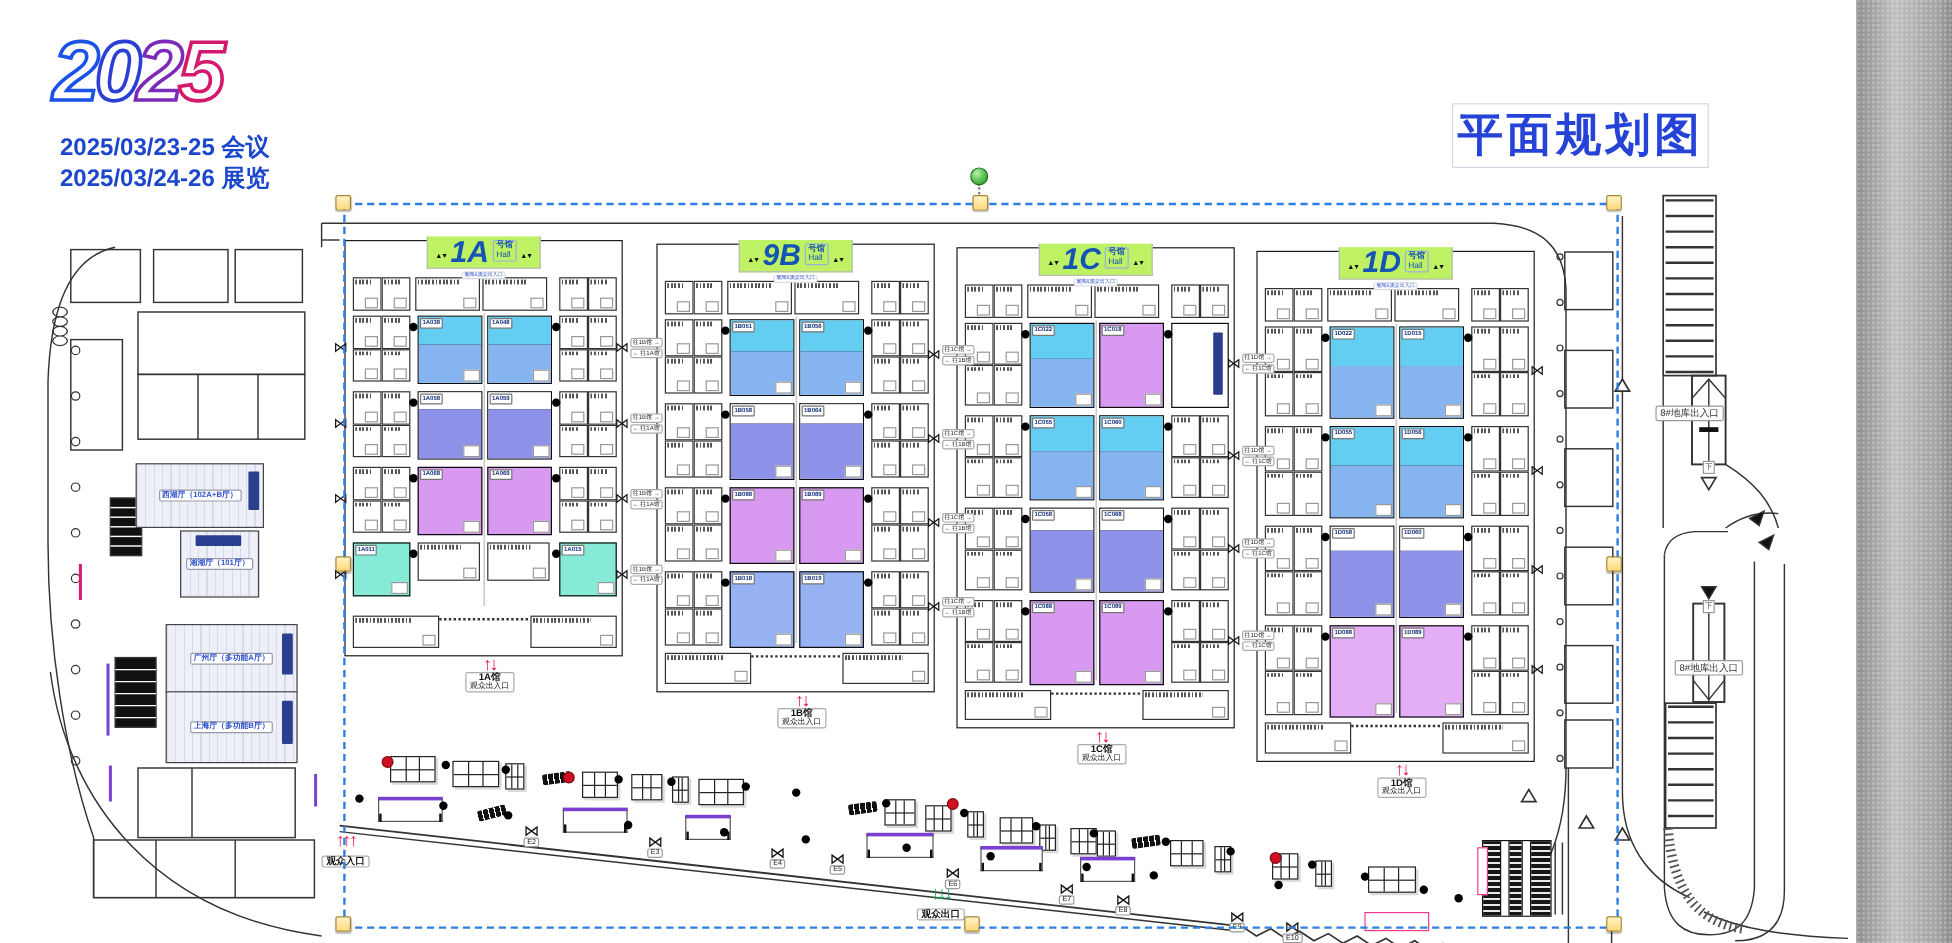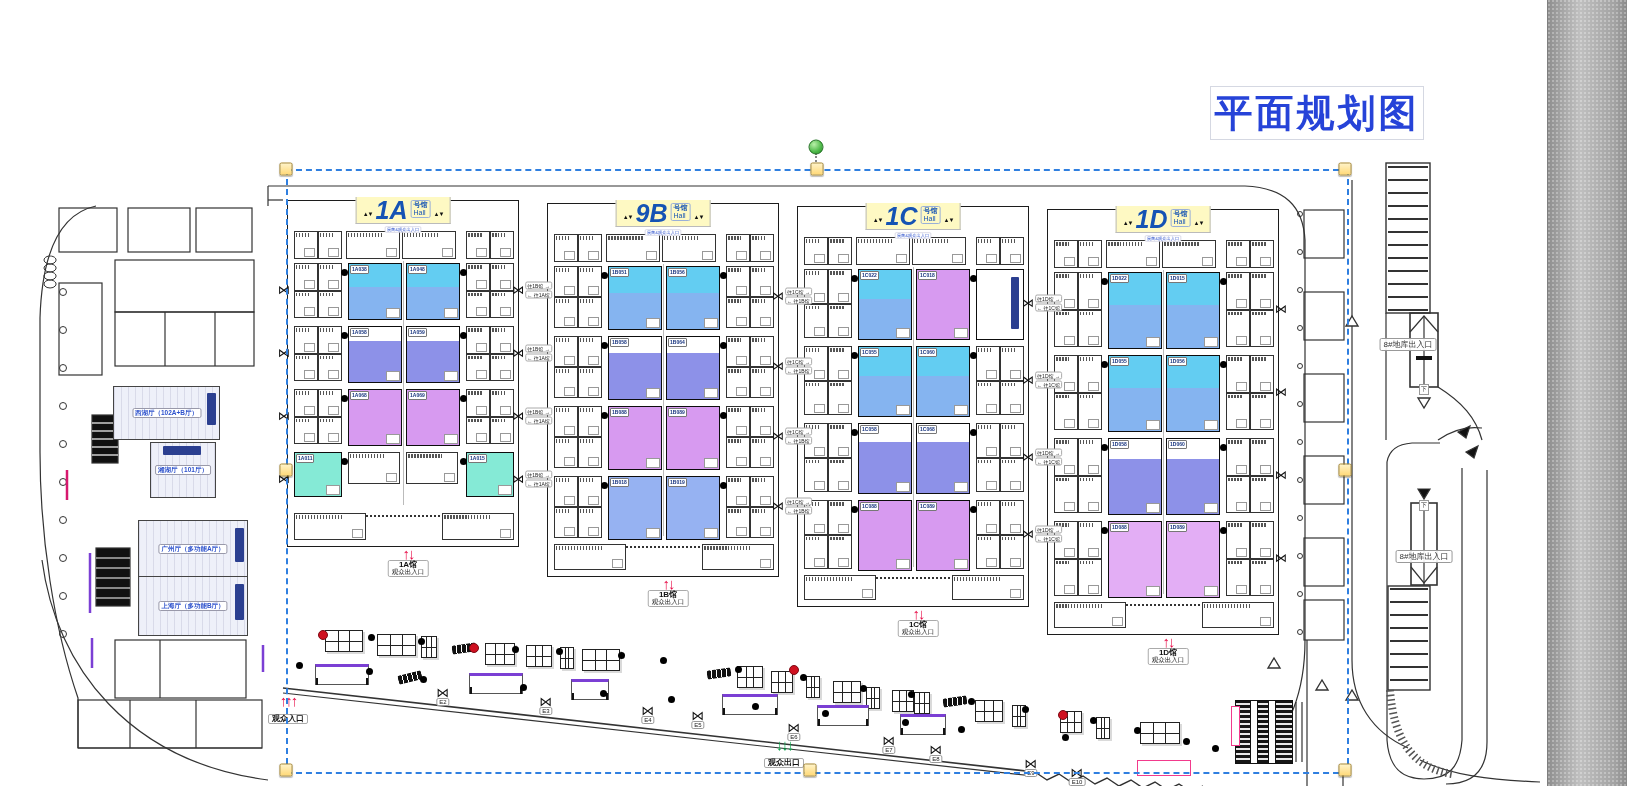--- a/index.html
+++ b/index.html
@@ -36,21 +36,21 @@
   svg.lines{left:0;top:0;z-index:1;}
   .room{position:absolute;background:#eef0f9;border:1px solid #444;z-index:2;
         background-image:repeating-linear-gradient(90deg,rgba(120,120,160,.18) 0 1px,transparent 1px 7px);}
   .room .tag{position:absolute;left:50%;top:50%;transform:translate(-50%,-50%);white-space:nowrap;
              font-size:6.5px;font-weight:bold;color:#2b50cc;background:#fff;border:.5px solid #99a;border-radius:2px;padding:0 2px;line-height:8px;}
   .room .navyv{position:absolute;right:3px;top:12%;width:9px;height:62%;background:#2b3f90;border-radius:1px;}
   .room .navyh{position:absolute;left:18%;top:3px;width:60%;height:9px;background:#2b3f90;border-radius:1px;}
 
   .hall{position:absolute;background:#fff;border:1.6px solid #1c1c1c;z-index:3;}
   .hall-head{position:absolute;left:50%;top:-4px;transform:translateX(-50%);display:flex;align-items:flex-start;gap:3px;
-             background:#fef9c3;padding:0 6px;border:1px solid #bbb;border-top:none;z-index:4;}
+             background:#bef264;padding:0 6px;border:1px solid #bbb;border-top:none;z-index:4;}
   .hname{font-size:25px;font-weight:900;color:#1553b4;font-style:italic;line-height:26px;}
   .hsuffix{display:flex;flex-direction:column;margin-top:3px;border:1px solid #9ab0d8;border-radius:2px;padding:0 2px;}
   .hsuffix b{font-size:7px;color:#1553b4;line-height:8px;font-weight:bold;}
   .hsuffix i{font-size:7px;color:#1553b4;line-height:8px;font-style:normal;}
   .harrows{font-size:6px;color:#111;margin-top:14px;letter-spacing:-1px;}
   .hgate{position:absolute;left:50%;top:24px;transform:translateX(-50%) scale(.7);font-size:6px;color:#2b50cc;
          white-space:nowrap;background:#fff;border:.5px solid #ccd;border-radius:2px;padding:0 2px;line-height:7px;z-index:4;}
   .bsm{position:absolute;background:#fff;border:1px solid #333;}
   .bsm::before{content:"";position:absolute;top:1px;left:1px;right:30%;height:3.5px;
       background:repeating-linear-gradient(90deg,#555 0 1.5px,transparent 1.5px 3px);}
@@ -233,20 +233,27 @@
       <line x1="1296" y1="702" x2="1296" y2="762"></line>
         <line x1="1302" y1="702" x2="1302" y2="762"></line>
     </g>
 
     <line x1="67" y1="470" x2="67" y2="500" stroke="#d6186e" stroke-width="2.5"></line>
     <line x1="90" y1="553" x2="90" y2="613" stroke="#7b3fd4" stroke-width="2.5"></line>
     <line x1="92" y1="638" x2="92" y2="668" stroke="#7b3fd4" stroke-width="2.5"></line>
     <line x1="263" y1="645" x2="263" y2="672" stroke="#7b3fd4" stroke-width="2.5"></line>
   </svg>
 
+  <div class="abs logo2025">
+    <span class="d1">2</span><span class="d2">0</span><span class="d3">2</span><span class="d4">5</span>
+  </div>
+  <div class="abs dates">
+    <div>2025/03/23-25 会议</div>
+    <div>2025/03/24-26 展览</div>
+  </div>
   <div class="abs badge2">平面规划图</div>
 
   <div id="rooms">
       <div class="room" style="left: 113px; top: 386px; width: 105px; height: 52px;">
         <div class="navyv"></div>
         <div class="tag">西湖厅（102A+B厅）</div>
       </div>
       <div class="room" style="left: 150px; top: 442px; width: 64px; height: 54px;">
         <div class="navyh"></div>
         <div class="tag">湘湖厅（101厅）</div>

